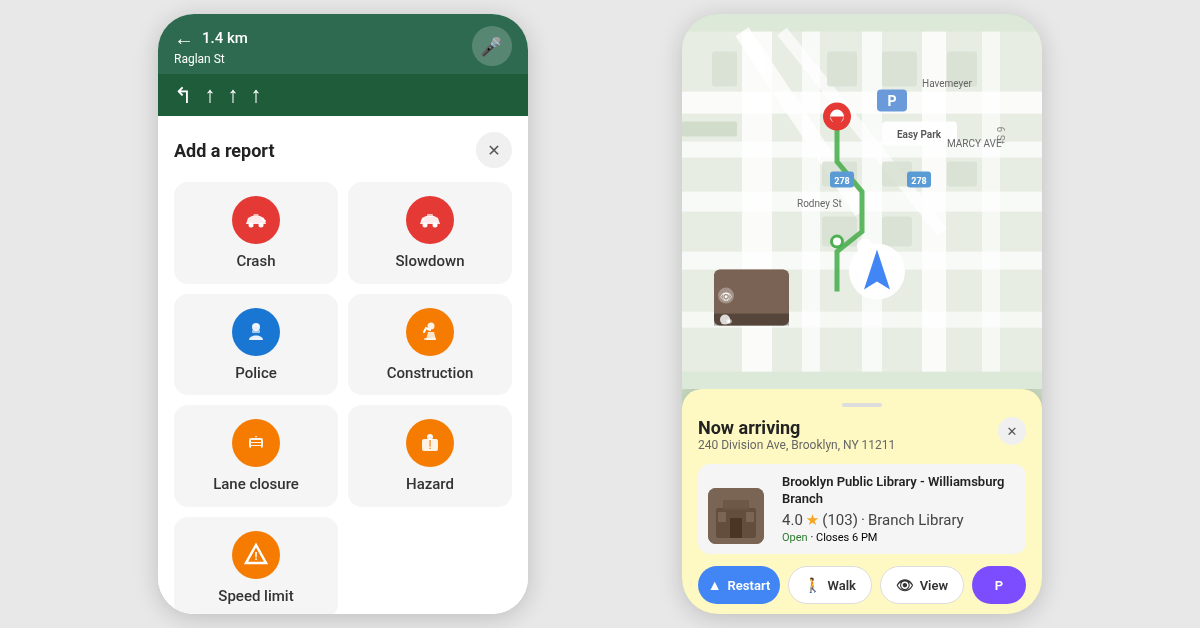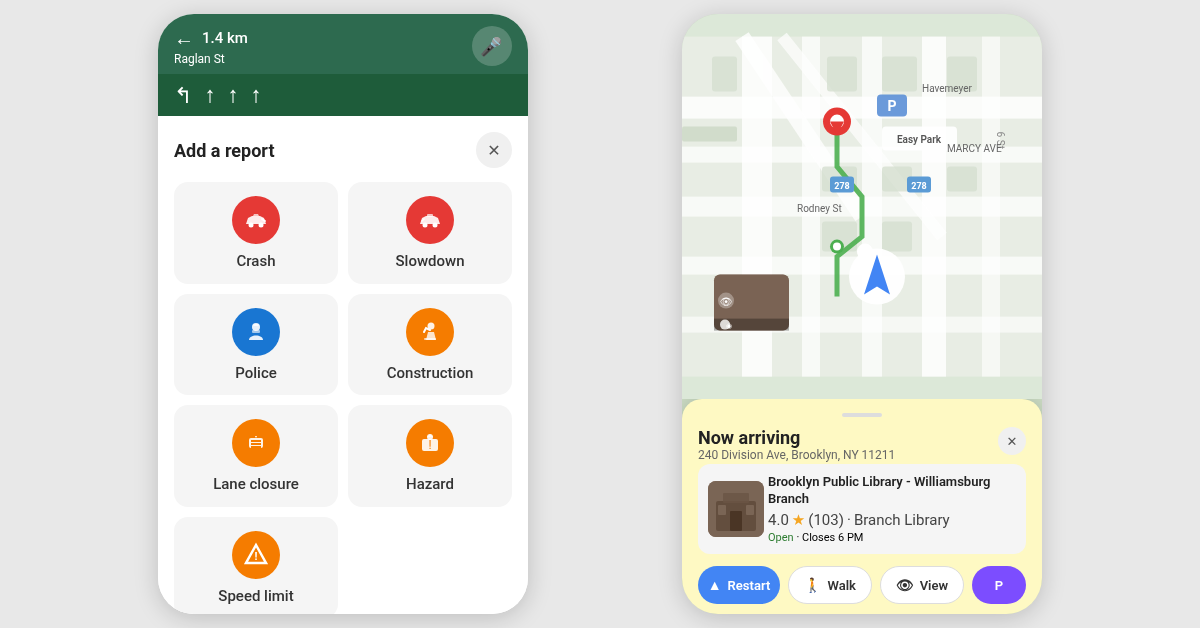--- a/index.html
+++ b/index.html
@@ -204,28 +204,29 @@
       display: flex;
       align-items: center;
       justify-content: center;
       font-size: 13px;
       color: #555;
       cursor: pointer;
     }
     .arriving-address {
       font-size: 12px;
       color: #666;
+      margin-bottom: 10px;
     }
     .destination-card {
       background: #f5f5f5;
       border-radius: 12px;
       padding: 10px;
       display: flex;
-      align-items: center;
-      gap: 4px;
+      align-items: flex-end;
+      gap: 18px;
       margin-bottom: 12px;
     }
     .dest-img {
       width: 56px;
       height: 56px;
       border-radius: 8px;
       background: #8a7060;
       flex-shrink: 0;
       display: flex;
       align-items: center;

